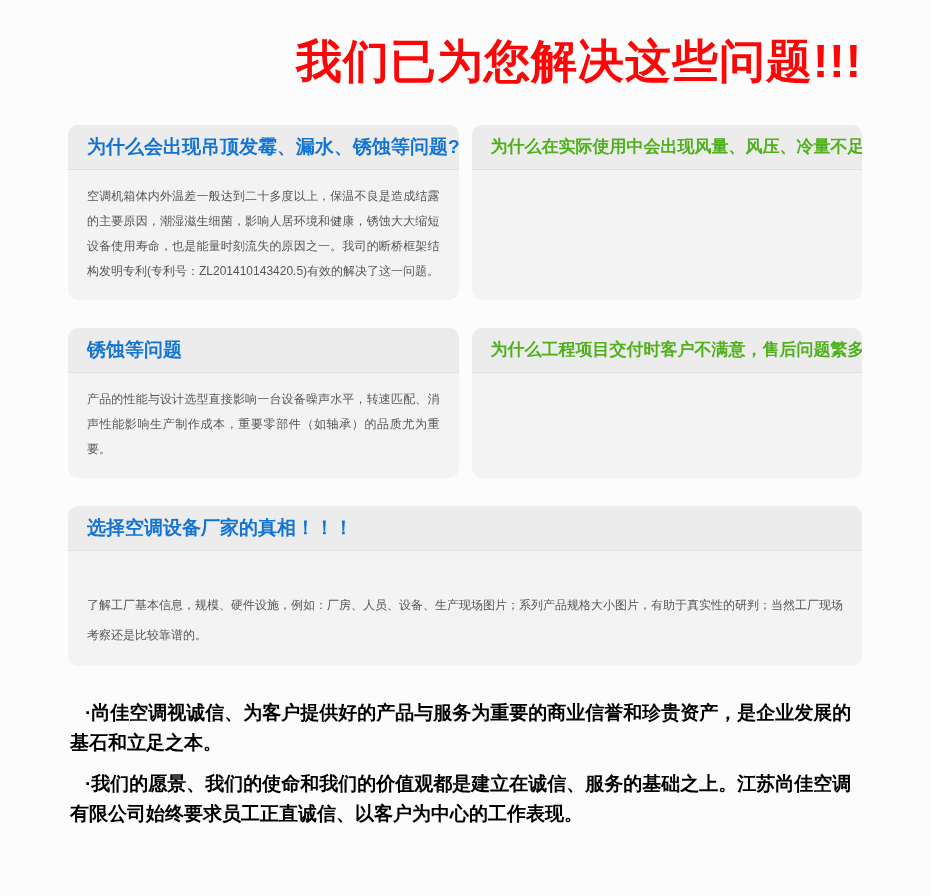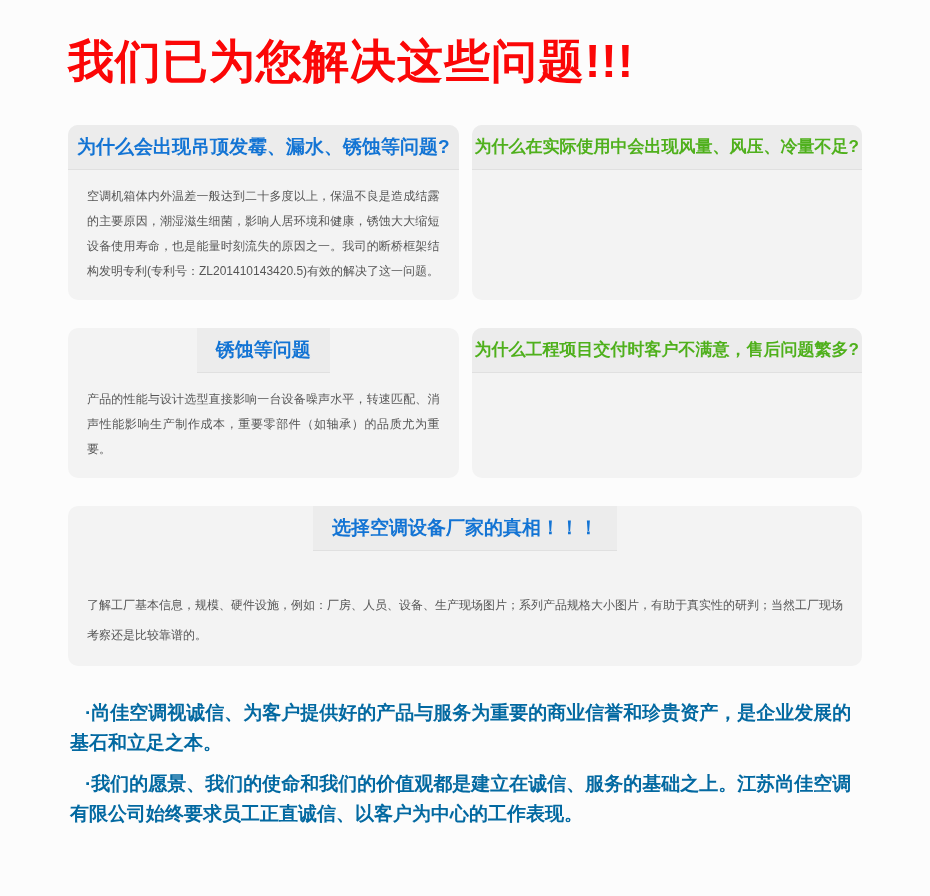--- a/index.html
+++ b/index.html
@@ -9,42 +9,41 @@
     height: 896px;
     font-family: "Liberation Sans", "DejaVu Sans", sans-serif;
     overflow: hidden;
   }
   .page {
     width: 930px;
     height: 896px;
     padding: 34px 68px 0 68px;
   }
   .title {
-    text-align: left;
+    text-align: right;
     font-size: 46px;
     font-weight: 900;
     letter-spacing: 1px;
     color: #fb0707;
     line-height: 1.2;
     margin-bottom: 36px;
     white-space: nowrap;
   }
   .grid {
     display: grid;
     grid-template-columns: 1fr 1fr;
     column-gap: 13px;
     row-gap: 28px;
   }
   .card {
     background: #f3f3f3;
     border-radius: 10px;
     overflow: hidden;
     display: flex;
     flex-direction: column;
-    align-items: center;
   }
   .card.wide { grid-column: 1 / span 2; }
   .card-header {
     background: #ececec;
     border-bottom: 1px solid #e0e0e0;
     min-height: 45px;
     display: flex;
     align-items: center;
     padding: 10px 19px 9px 19px;
   }
@@ -64,21 +63,21 @@
     line-height: 25px;
     color: #565656;
     text-align: justify;
   }
   .card.wide .card-body p { line-height: 30px; margin-top: 25px; }
   .footnotes {
     margin-top: 32px;
     padding: 0 2px;
   }
   .footnotes p {
-    color: #0369a1;
+    color: #000000;
     font-size: 19px;
     font-weight: 700;
     line-height: 30px;
     text-indent: 15px;
     margin-bottom: 11px;
   }
 </style>
 </head>
 <body>
 

